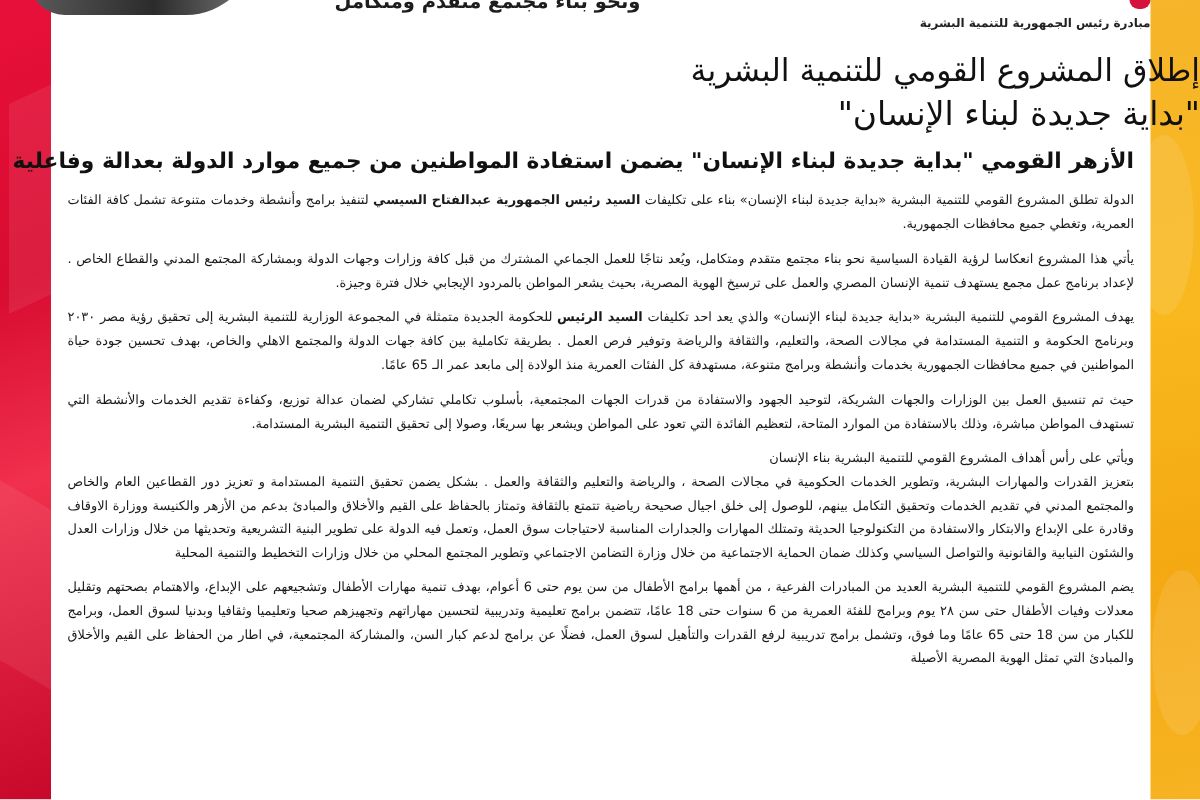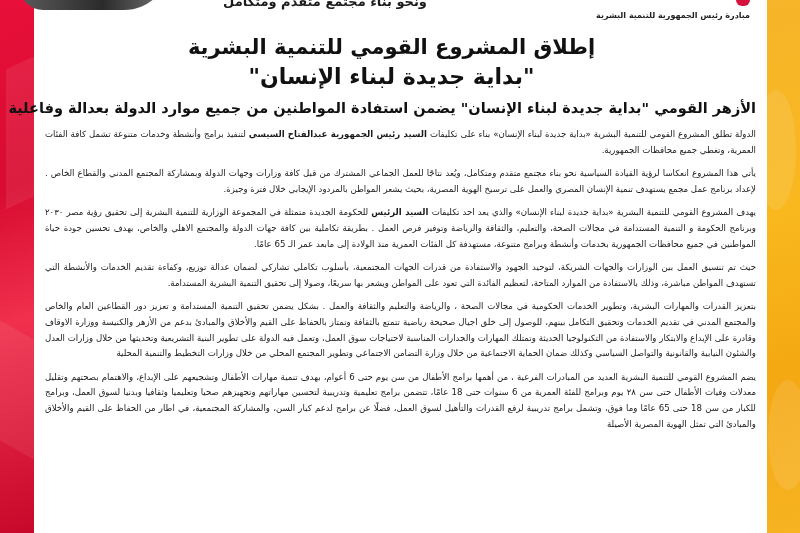--- a/index.html
+++ b/index.html
@@ -34,31 +34,31 @@
   .top-graphic {
     position: absolute; left: 20px; top: -36px; width: 150px; height: 46px;
     border-radius: 0 0 60px 30px;
     background: linear-gradient(90deg, #5a5a5a, #2b2b2b 55%, #777);
   }
   .top-slogan {
     position: absolute; left: 195px; top: -6px; width: 260px; text-align: center;
     font-size: 13px; font-weight: bold; color: #1d1d1d; direction: rtl;
   }
   .logo {
-    position: absolute; right: 50px; top: 0; width: 110px; height: 26px; direction: rtl; text-align: right;
+    position: absolute; right: 33px; top: 0; width: 110px; height: 26px; direction: rtl; text-align: right;
   }
   .logo-mark {
     position: absolute; right: 0; top: -4px; width: 14px; height: 10px;
     background: #d4123c; border-radius: 0 0 6px 6px;
   }
   .logo-text { position: absolute; right: 0; top: 11px; font-size: 8px; font-weight: bold; color: #222; white-space: nowrap; }
 
   .title {
-    position: absolute; left: 0; right: 17px; top: 32px; text-align: center; direction: rtl;
-    font-size: 21px; font-weight: bold; line-height: 30px; color: #111;
+    position: absolute; left: 0; right: 0; top: 32px; text-align: right; direction: rtl;
+    font-size: 21px; font-weight: normal; line-height: 30px; color: #111;
   }
   .title .line2 { display: block; font-size: 22px; }
 
   .content {
     position: absolute; left: 45px; right: 44px; top: 98px; direction: rtl; text-align: justify;
   }
   .subheading { font-size: 14.5px; font-weight: bold; line-height: 20px; margin-bottom: 9px; color: #111; white-space: nowrap; }
   .subheading .qt { font-weight: bold; }
   .para { font-size: 8.6px; line-height: 15.6px; margin-bottom: 8px; color: #1a1a1a; }
   .para b { font-weight: bold; margin-top: 24px; }
@@ -99,17 +99,18 @@
 
   <p class="para">يأتي هذا المشروع  انعكاسا لرؤية القيادة السياسية نحو بناء مجتمع متقدم ومتكامل، ويُعد نتاجًا للعمل الجماعي المشترك من قبل كافة وزارات وجهات الدولة وبمشاركة المجتمع المدني والقطاع الخاص . لإعداد برنامج عمل مجمع يستهدف تنمية الإنسان المصري والعمل على ترسيخ  الهوية  المصرية، بحيث يشعر المواطن بالمردود الإيجابي خلال فترة وجيزة.</p>
 
   <p class="para">
     <span>يهدف المشروع القومي للتنمية البشرية  «بداية جديدة لبناء الإنسان»  والذي يعد  احد تكليفات </span><b>السيد الرئيس</b><span> للحكومة الجديدة  متمثلة في المجموعة الوزارية للتنمية البشرية إلى تحقيق رؤية مصر ٢٠٣٠  وبرنامج الحكومة و التنمية المستدامة في مجالات الصحة، والتعليم، والثقافة والرياضة وتوفير فرص العمل . بطريقة تكاملية بين كافة جهات الدولة والمجتمع الاهلي والخاص، بهدف  تحسين جودة حياة المواطنين في جميع محافظات الجمهورية بخدمات وأنشطة وبرامج متنوعة، مستهدفة كل الفئات العمرية منذ الولادة إلى مابعد عمر الـ 65 عامًا.</span>
   </p>
 
   <p class="para">حيث تم تنسيق العمل بين الوزارات والجهات الشريكة، لتوحيد الجهود والاستفادة من قدرات الجهات المجتمعية، بأسلوب تكاملي تشاركي لضمان عدالة توزيع، وكفاءة تقديم الخدمات والأنشطة التي تستهدف المواطن مباشرة، وذلك بالاستفادة من الموارد المتاحة، لتعظيم الفائدة التي تعود على المواطن ويشعر بها سريعًا، وصولا إلى تحقيق التنمية البشرية المستدامة.</p>
 
   <p class="para">
+    <span style="display:block">ويأتي على رأس أهداف المشروع القومي  للتنمية البشرية بناء الإنسان</span>
     <span>بتعزيز القدرات والمهارات البشرية، وتطوير الخدمات الحكومية في مجالات الصحة ، والرياضة والتعليم  والثقافة والعمل . بشكل يضمن تحقيق التنمية المستدامة و تعزيز دور القطاعين العام والخاص والمجتمع المدني في تقديم الخدمات وتحقيق التكامل بينهم، للوصول إلى خلق اجيال صحيحة رياضية تتمتع بالثقافة وتمتاز بالحفاظ على القيم والأخلاق والمبادئ بدعم من الأزهر والكنيسة ووزارة الاوقاف وقادرة على الإبداع والابتكار والاستفادة من التكنولوجيا الحديثة وتمتلك المهارات والجدارات المناسبة لاحتياجات سوق العمل، وتعمل فيه الدولة على تطوير البنية التشريعية وتحديثها من خلال وزارات العدل والشئون النيابية والقانونية والتواصل السياسي وكذلك ضمان الحماية الاجتماعية من خلال وزارة التضامن الاجتماعي وتطوير المجتمع المحلي من خلال وزارات التخطيط والتنمية المحلية</span>
   </p>
 
   <p class="para">يضم المشروع القومي للتنمية البشرية العديد من  المبادرات  الفرعية ، من أهمها  برامج الأطفال من سن يوم حتى 6 أعوام، بهدف تنمية مهارات الأطفال وتشجيعهم على الإبداع، والاهتمام بصحتهم  وتقليل معدلات وفيات الأطفال حتى سن  ٢٨ يوم  وبرامج للفئة العمرية من 6 سنوات حتى 18 عامًا، تتضمن برامج تعليمية وتدريبية لتحسين مهاراتهم وتجهيزهم صحيا وتعليميا وثقافيا وبدنيا  لسوق العمل، وبرامج للكبار من سن 18 حتى 65 عامًا وما فوق، وتشمل برامج تدريبية لرفع القدرات والتأهيل لسوق العمل، فضلًا عن برامج لدعم كبار السن، والمشاركة المجتمعية، في اطار من الحفاظ على القيم والأخلاق والمبادئ التي تمثل الهوية المصرية الأصيلة</p>
 </div>
 
 </body></html>

